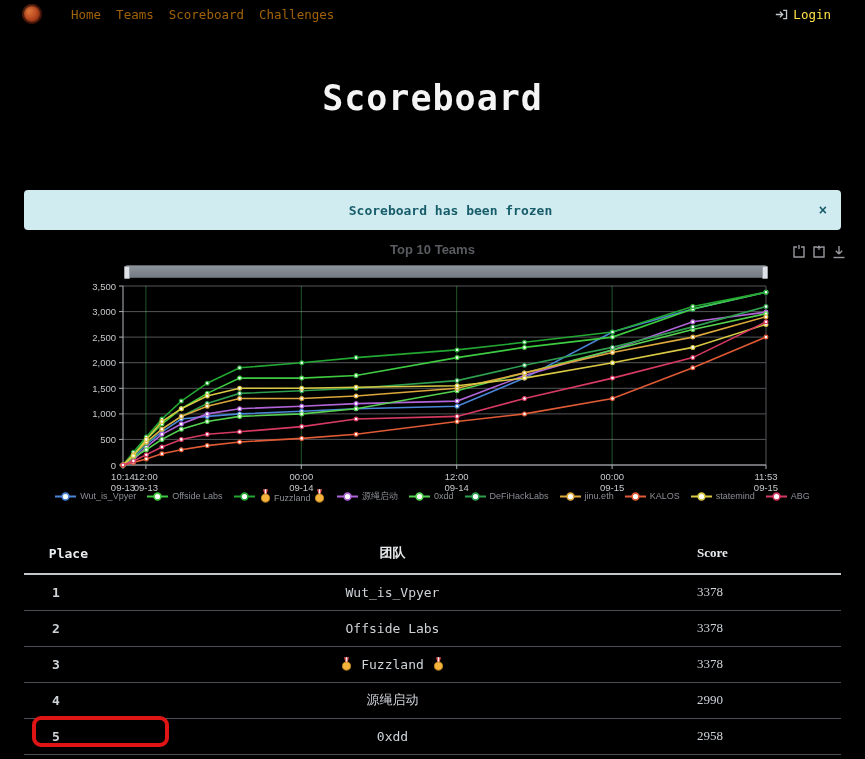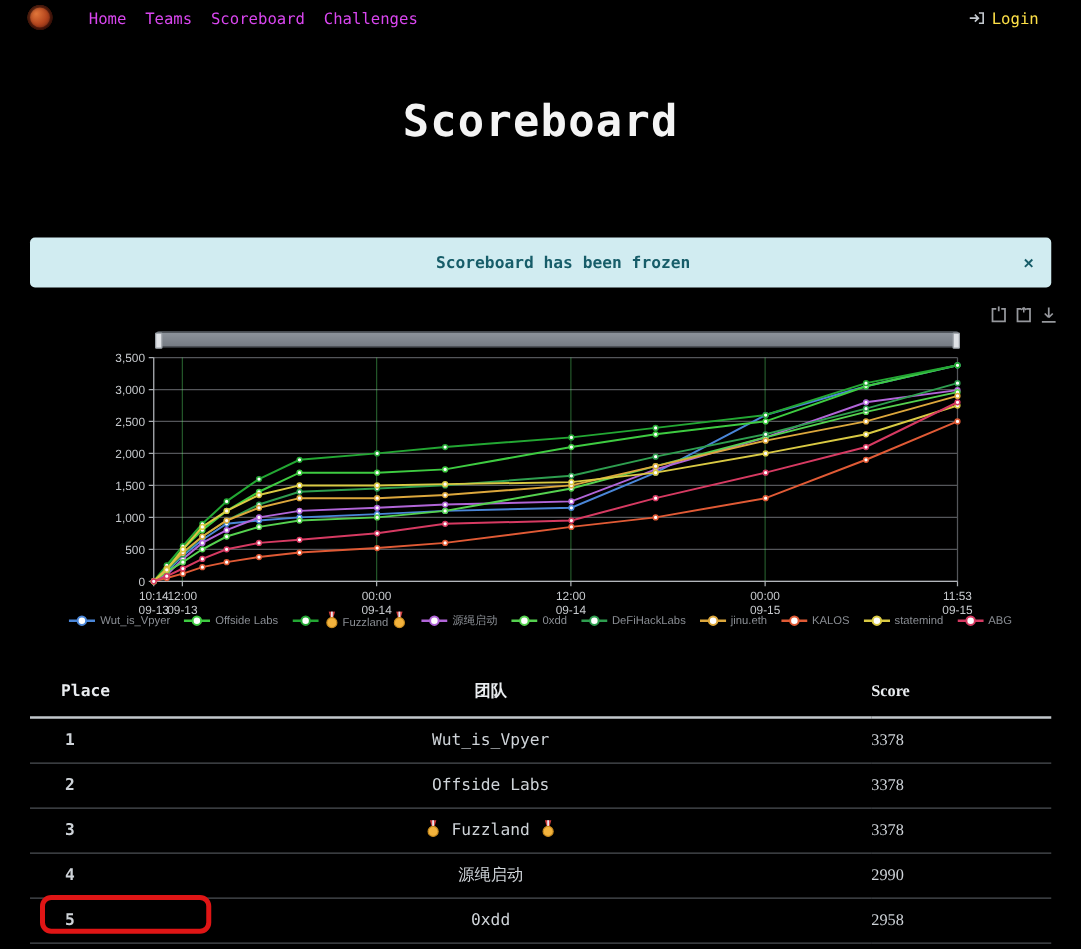--- a/index.html
+++ b/index.html
@@ -4,21 +4,21 @@
 <style>
   * { margin:0; padding:0; box-sizing:border-box; }
   html,body { width:865px; height:759px; background:#000; overflow:hidden;
     font-family:"DejaVu Sans Mono","Liberation Mono",monospace; }
 
   
   .navbar { height:28px; display:flex; align-items:center; padding:0 34px 0 22px; gap:15px; }
   .brand { width:20px; height:20px; border-radius:50%; margin-right:14px; flex:0 0 auto;
     background:radial-gradient(circle at 35% 35%, #e0763a 0%, #b8481f 45%, #6e1d0e 100%);
     box-shadow:inset 0 0 0 2px rgba(40,10,5,.55), inset 0 0 4px #000; }
-  .nav-link { color:#d946ef; font-size:12.5px; cursor:pointer; white-space:nowrap; }
+  .nav-link { color:#a16207; font-size:12.5px; cursor:pointer; white-space:nowrap; }
   .nav-right { margin-left:auto; display:flex; align-items:center; gap:5px; color:#fde047;
     font-size:12.5px; cursor:pointer; }
 
   
   .page-title { margin-top:50px; text-align:center; color:#f4f4f4; font-size:35px;
     font-weight:700; letter-spacing:1px; }
 
   
   .banner { margin:72px 24px 0; height:40px; border-radius:4px; position:relative;
     display:flex; align-items:center; justify-content:center;
@@ -82,20 +82,21 @@
 </div>
 
 <div class="page-title">Scoreboard</div>
 
 <div class="banner" style="background: rgb(209, 236, 241); color: rgb(23, 93, 105);">
   <span>Scoreboard has been frozen</span>
   <span class="banner-close">×</span>
 </div>
 
 <div class="chart-section">
+  <div class="chart-title">Top 10 Teams</div>
 
   <div class="chart-toolbar">
     <svg class="tool-icon" viewBox="0 0 14 14">
       <path d="M5 2H2v10h10V2H9" stroke="#96989d" stroke-width="1.4" fill="none"></path>
       <path d="M7 0v4" stroke="#96989d" stroke-width="1.4"></path>
     </svg>
     <svg class="tool-icon" viewBox="0 0 14 14">
       <path d="M5 2H2v10h10V2H9" stroke="#96989d" stroke-width="1.4" fill="none"></path>
       <path d="M7 5V1m0 0 2 2M7 1 5 3" stroke="#96989d" stroke-width="1.2" fill="none"></path>
     </svg>

